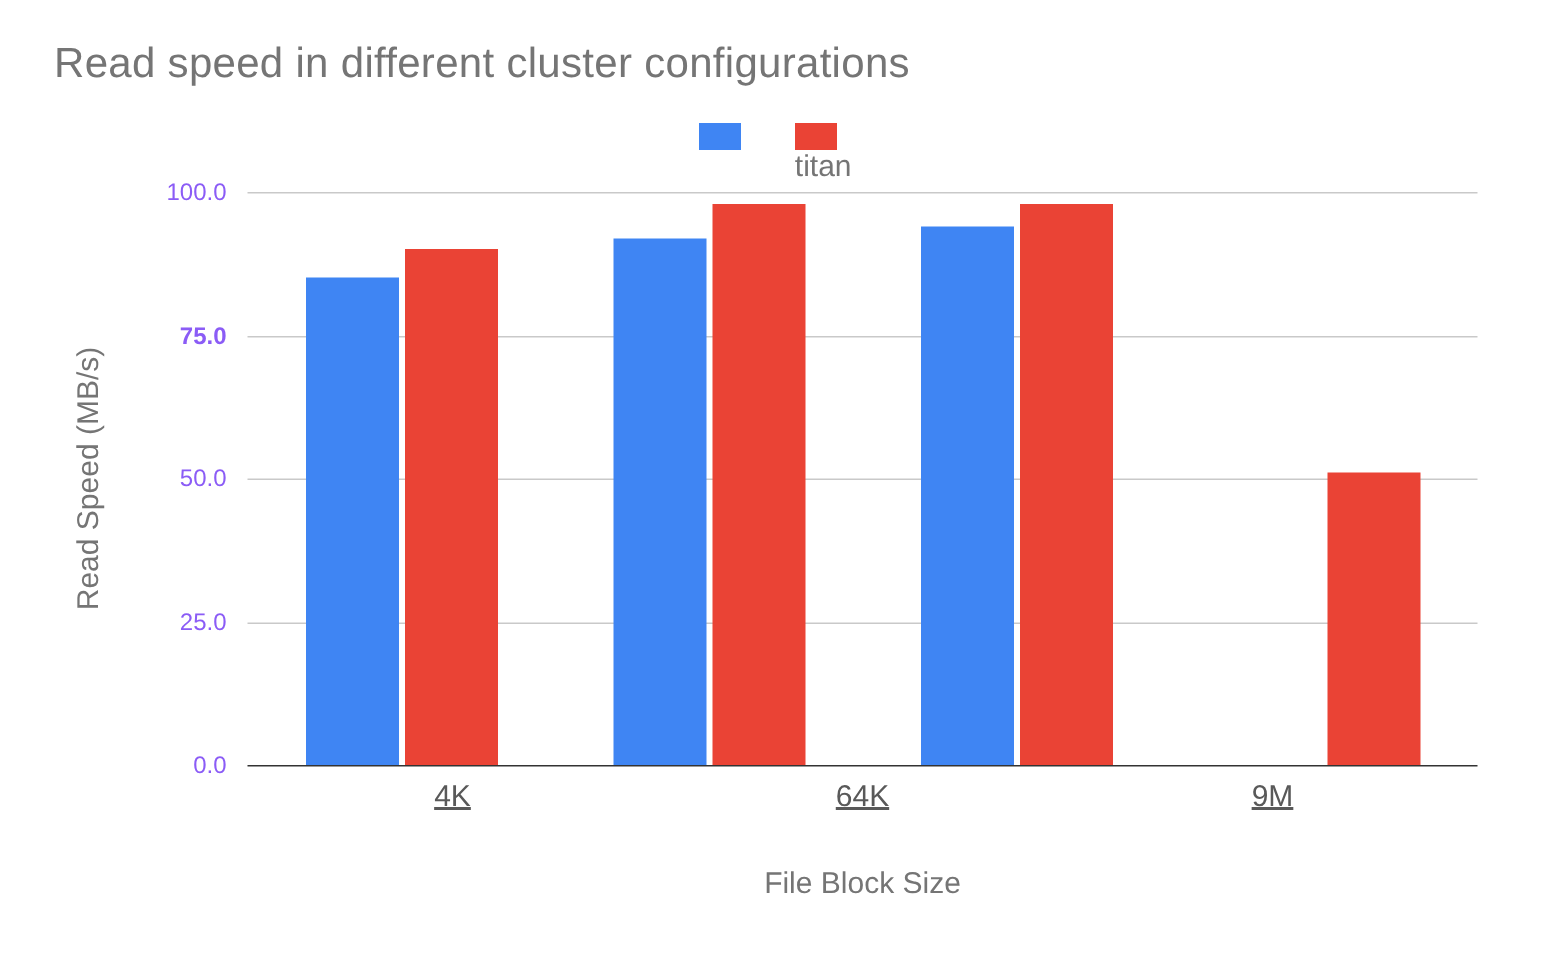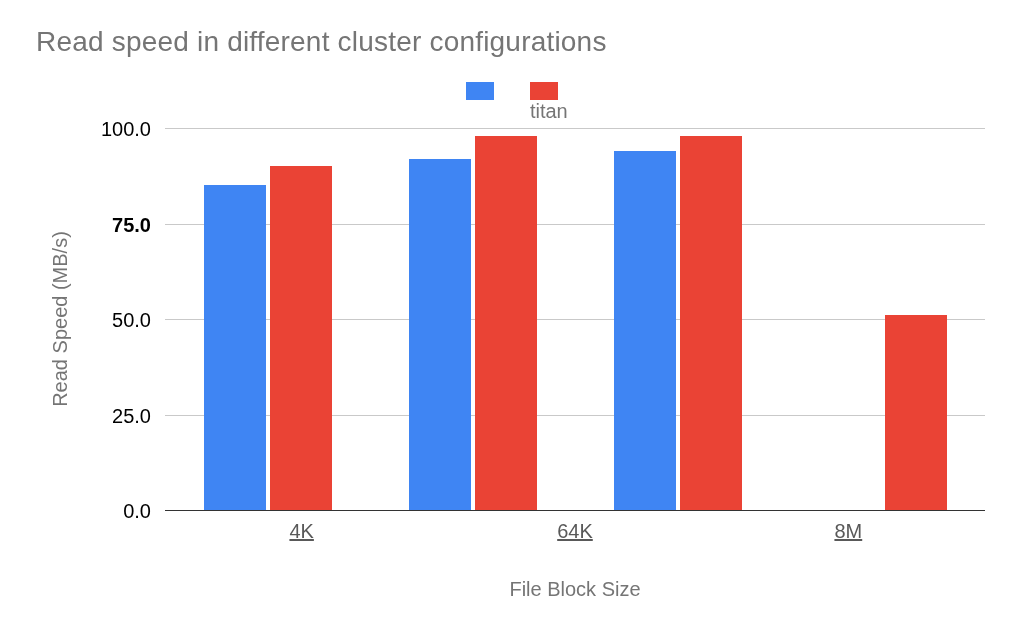--- a/index.html
+++ b/index.html
@@ -62,22 +62,22 @@
     border-top: 1px solid #c9c9c9;
   }
   .baseline {
     border-top: 1px solid #333;
   }
   .y-tick {
     position: absolute;
     right: 100%;
     transform: translateY(-50%);
     padding-right: 14px;
-    font-size: 20px;
-    color: #000000;
+    font-size: 16px;
+    color: #8b5cf6;
     white-space: nowrap;
   }
   .bars {
     position: absolute;
     left: 0;
     bottom: 0;
     width: 100%;
     height: 100%;
     display: flex;
     align-items: flex-end;
@@ -189,18 +189,18 @@
         <div class="group">
           <div class="bar" style="height: 0px; background: transparent;"></div>
           <div class="bar" style="height: 194.82px; background: rgb(234, 67, 53);"></div>
         </div>
       </div>
     </div>
 
   <div class="x-labels" id="xlabels">
       <div class="x-label">4K</div>
       <div class="x-label">64K</div>
-      <div class="x-label">8M</div>
+      <div class="x-label">9M</div>
     </div>
 
   <div class="x-axis-title">File Block Size</div>
 
 </div>
 
 </body></html>

